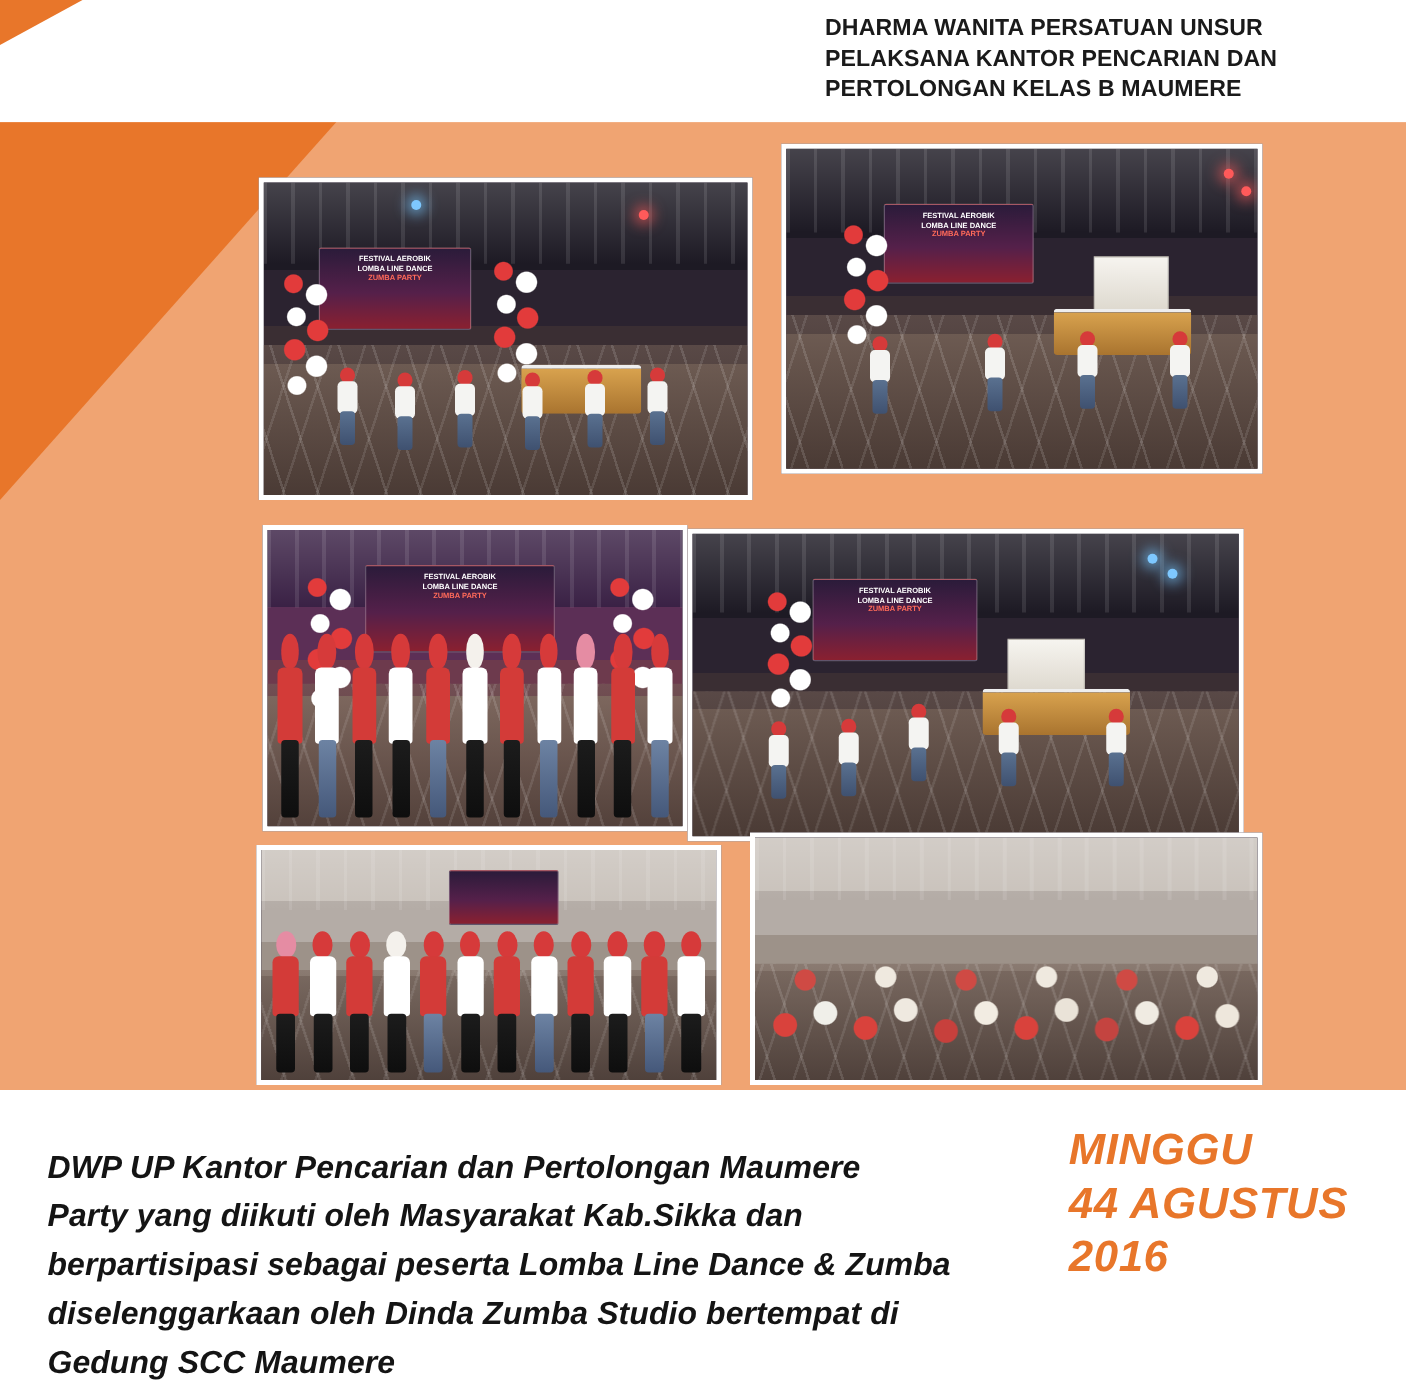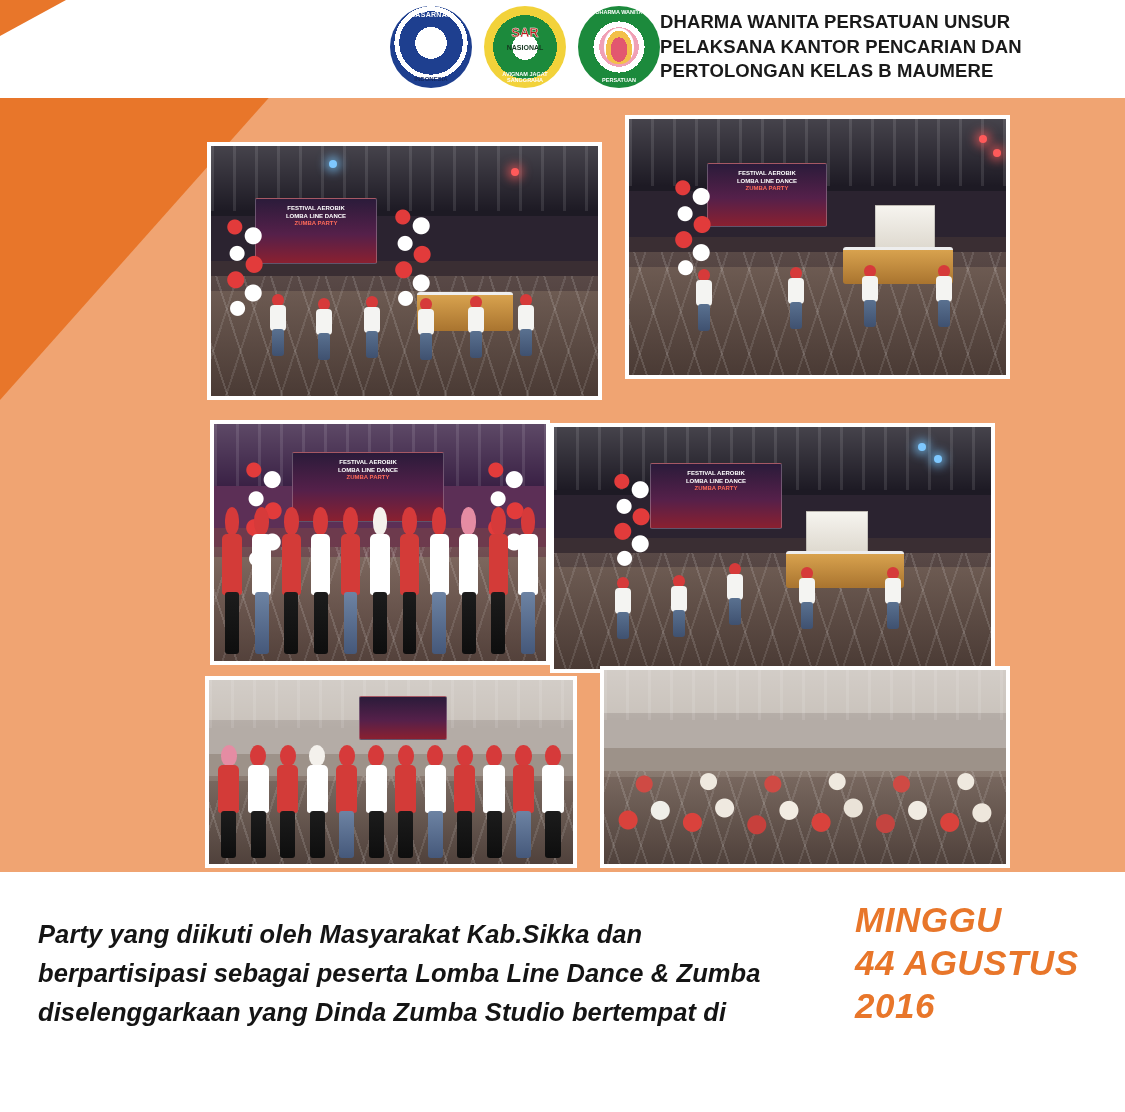--- a/index.html
+++ b/index.html
@@ -399,40 +399,20 @@
 </head>
 <body>
 
 <div class="poster">
 
   <div class="bottom-white"></div>
   <div class="left-wedge"></div>
   <div class="header-band"></div>
 
   <div class="header-inner">
-    <div class="logos">
-
-      <div class="logo logo-basarnas">
-        <span class="ring-txt">BASARNAS</span>
-        <span class="ring-txt-b">INDONESIA</span>
-      </div>
-
-      <div class="logo logo-sar">
-        <span class="sar-core">SAR</span>
-        <span class="sar-sub">NASIONAL</span>
-        <span class="ring-txt-b">AVIGNAM JAGAT SANGGRAHA</span>
-      </div>
-
-      <div class="logo logo-dwp">
-        <span class="ring-txt">DHARMA WANITA</span>
-        <span class="dwp-flower"></span>
-        <span class="ring-txt-b">PERSATUAN</span>
-      </div>
-
-    </div>
 
     <div class="org-title">
       <div>DHARMA WANITA PERSATUAN UNSUR</div>
       <div>PELAKSANA KANTOR PENCARIAN DAN</div>
       <div>PERTOLONGAN KELAS B MAUMERE</div>
     </div>
   </div>
 
   <div class="collage">
 
@@ -707,23 +687,25 @@
       <div class="scene hall-light">
         <div class="ceiling"></div>
         <div class="floor-tiles"></div>
         <div class="crowd"></div>
       </div>
     </div>
 
   </div>
 
   <div class="caption">
+    <div>DWP UP Kantor Pencarian dan Pertolongan Maumere</div>
     <div>Party yang diikuti oleh Masyarakat Kab.Sikka dan</div>
     <div>berpartisipasi sebagai peserta Lomba Line Dance &amp; Zumba</div>
-    <div>diselenggarkaan yang Dinda Zumba Studio bertempat di</div>
+    <div>diselenggarkaan oleh Dinda Zumba Studio bertempat di</div>
+    <div>Gedung SCC Maumere</div>
   </div>
 
   <div class="date-block">
     <div class="date-bar"></div>
     <div class="date-lines">
       <div>MINGGU</div>
       <div>44 AGUSTUS</div>
       <div>2016</div>
     </div>
   </div>

